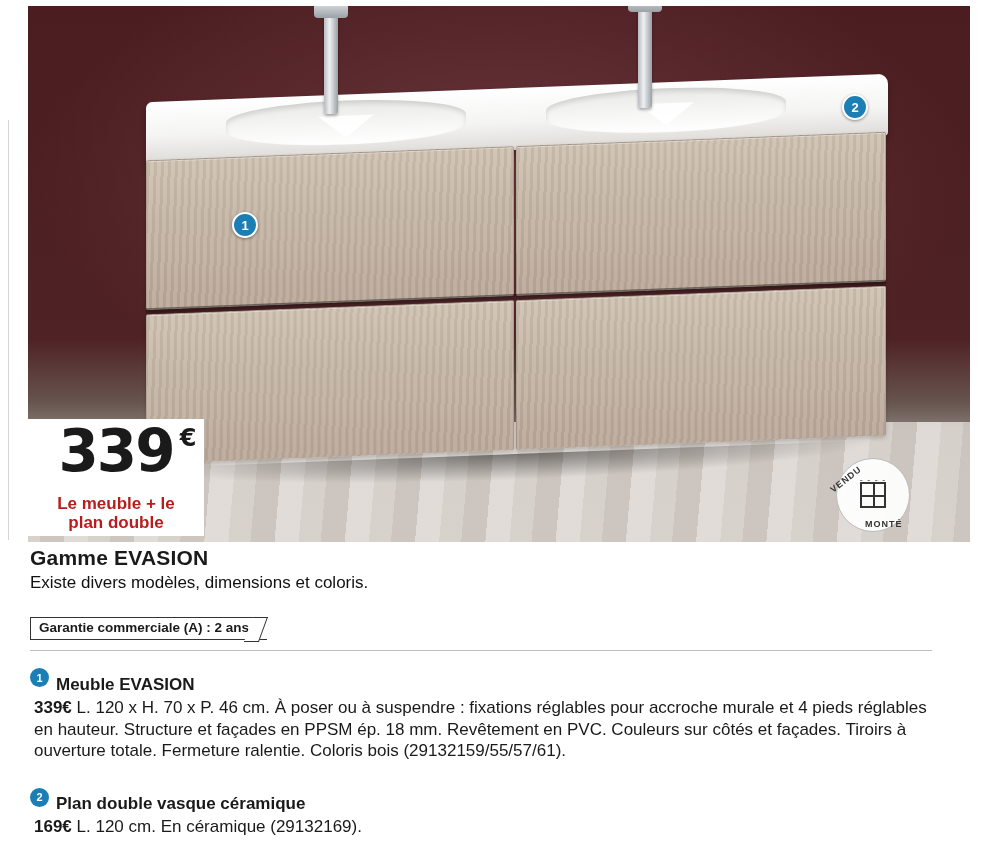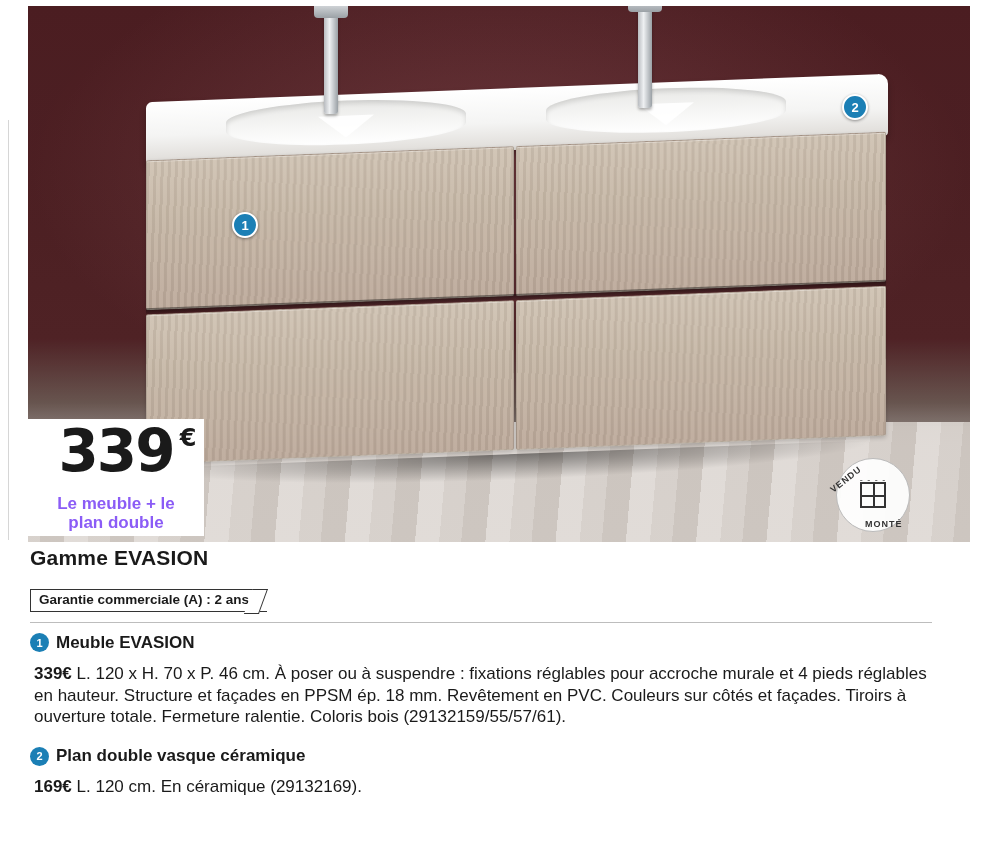--- a/index.html
+++ b/index.html
@@ -155,21 +155,21 @@
     right: -21px; top: 2px;
     font-size: 24px;
     font-weight: bold;
   }
   .price-sub {
     margin-top: 4px;
     font-size: 17px;
     line-height: 1.12;
     text-align: center;
     font-weight: bold;
-    color: #8b5cf6;
+    color: #b91c1c;
   }
 
   
   .stamp {
     position: absolute;
     left: 836px; top: 458px;
     width: 74px; height: 74px;
     border-radius: 50%;
     background: rgba(255,255,255,.92);
     border: 1px solid #bbb;
@@ -265,26 +265,26 @@
     display: flex; align-items: center; gap: 7px;
   }
   .bullet {
     width: 19px; height: 19px; border-radius: 50%;
     background: #1b7fb5; color: #fff;
     font-size: 11px; font-weight: bold;
     display: flex; align-items: center; justify-content: center;
     flex: none;
   }
   .item-title {
-    font-size: 17px; font-weight: bold;
+    font-size: 17px; font-weight: bold; margin-top: 14px;
   }
   .item-body {
     font-size: 17px;
     line-height: 1.28;
-    margin-top: 10px;
+    margin-top: 2px;
     padding-left: 4px;
     text-align: left;
   }
   .item-body b { font-weight: bold; }
 </style>
 </head>
 <body>
 
 <div class="page">
 
@@ -339,20 +339,21 @@
     <div class="ring-text">
       <span style="transform: rotate(-38deg) translate(-30px,-34px);">VENDU</span>
       <span style="transform: rotate(0deg) translate(-24px,24px); padding-left: 16px;">MONTÉ</span>
     </div>
     <div class="dashes">- - - -</div>
     <div class="glyph"></div>
   </div>
 
   <div class="content">
     <h1 class="range-title">Gamme EVASION</h1>
+    <p class="range-desc">Existe divers modèles, dimensions et coloris.</p>
     <div class="warranty">Garantie commerciale (A) : 2 ans</div>
     <hr class="hr">
 
     <div class="item">
       <div class="item-head">
         <div class="bullet">1</div>
         <div class="item-title">Meuble EVASION</div>
       </div>
       <div class="item-body">
         <b>339€</b><span> L. 120 x H. 70 x P. 46 cm. À poser ou à suspendre : fixations réglables pour accroche murale et 4 pieds réglables en hauteur. Structure et façades en PPSM ép. 18 mm. Revêtement en PVC. Couleurs sur côtés et façades. Tiroirs à ouverture totale. Fermeture ralentie. Coloris bois (29132159/55/57/61).</span>

